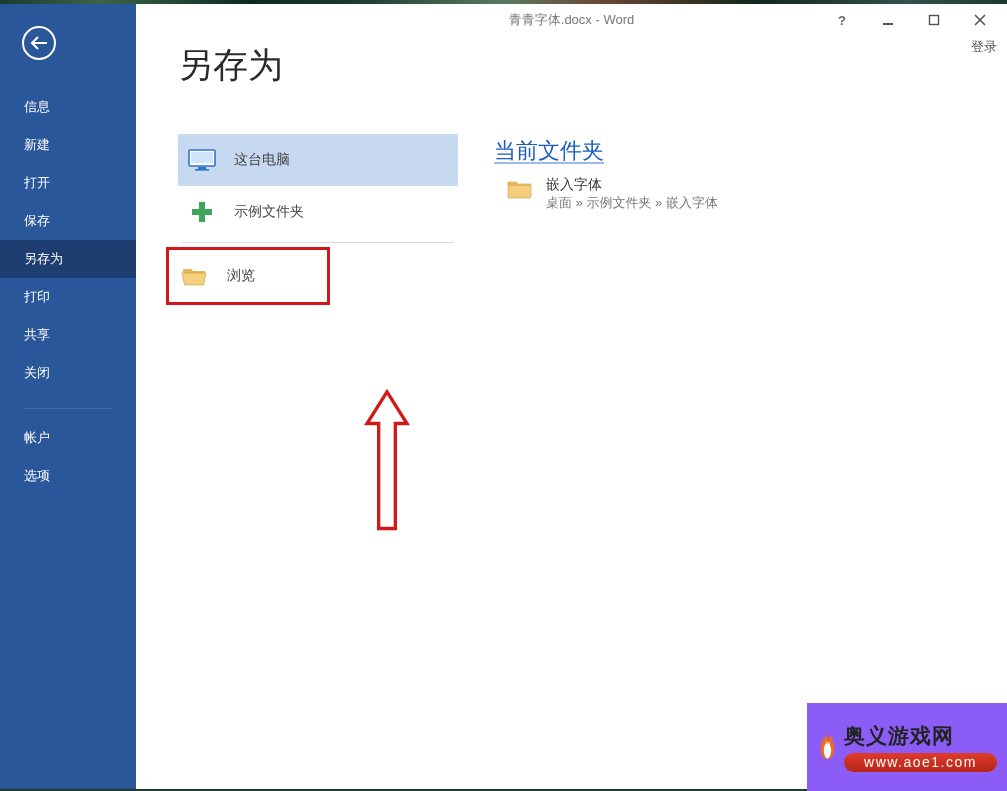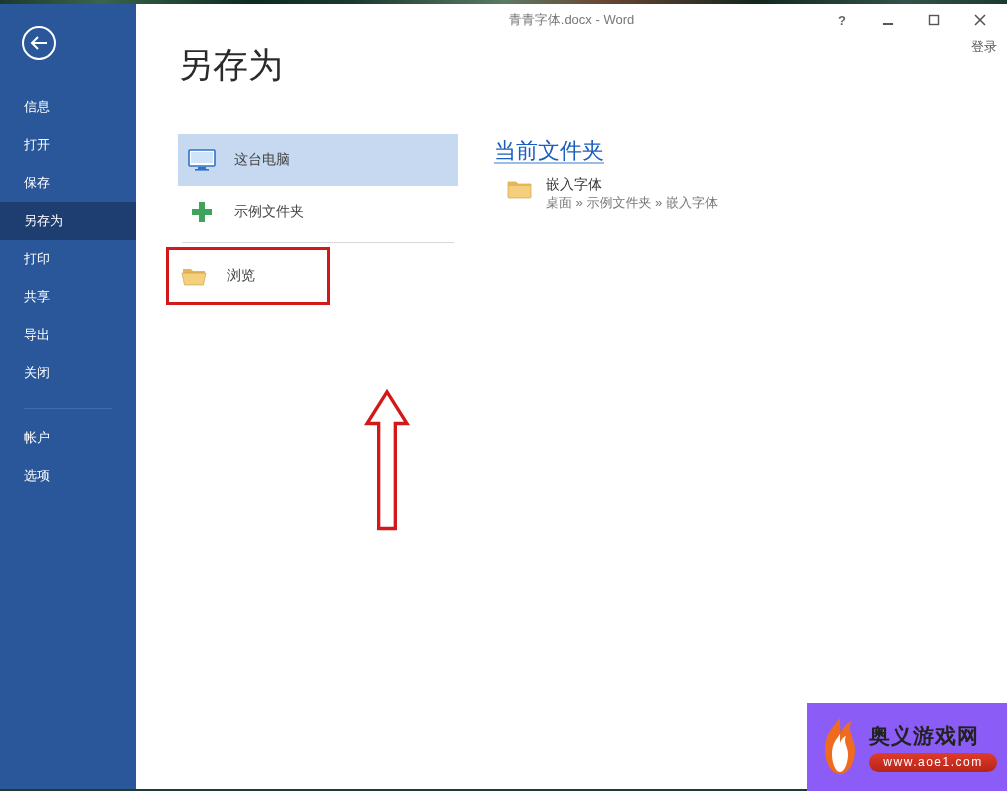--- a/index.html
+++ b/index.html
@@ -227,25 +227,25 @@
     }
     .logo-text-stack { display:flex; flex-direction: column; }
     .logo-main {
       font-size: 21px;
       font-weight: 900;
       color: #222;
       letter-spacing: 1px;
       white-space: nowrap;
     }
     .logo-pill {
-      width: 128px; height: 19px;
+      width: 153px; height: 19px;
       border-radius: 10px;
       background: linear-gradient(#e03b2a, #b52518);
       color: #fff;
-      font-size: 12px;
+      font-size: 14px;
       text-align: center;
       line-height: 19px;
       letter-spacing: 1.5px;
       margin-top: 3px;
     }
   </style>
 </head>
 <body>
 
 <div class="desktop-bg"></div>
@@ -255,26 +255,26 @@
 
   <div class="sidebar">
     <div class="back-circle">
       <svg width="18" height="14" viewBox="0 0 18 14" fill="none">
         <path d="M8 1 L2 7 L8 13" stroke="#fff" stroke-width="2" fill="none"></path>
         <path d="M2 7 H17" stroke="#fff" stroke-width="2"></path>
       </svg>
     </div>
     <div class="side-nav">
       <div class="side-item">信息</div>
+      <div class="side-item">新建</div>
       <div class="side-item">打开</div>
       <div class="side-item">保存</div>
       <div class="side-item active">另存为</div>
       <div class="side-item">打印</div>
       <div class="side-item">共享</div>
-      <div class="side-item">导出</div>
       <div class="side-item">关闭</div>
       <hr class="side-sep">
       <div class="side-item">帐户</div>
       <div class="side-item">选项</div>
     </div>
   </div>
 
   <div class="main">
     <div class="titlebar">
       <div class="titlebar-text">

